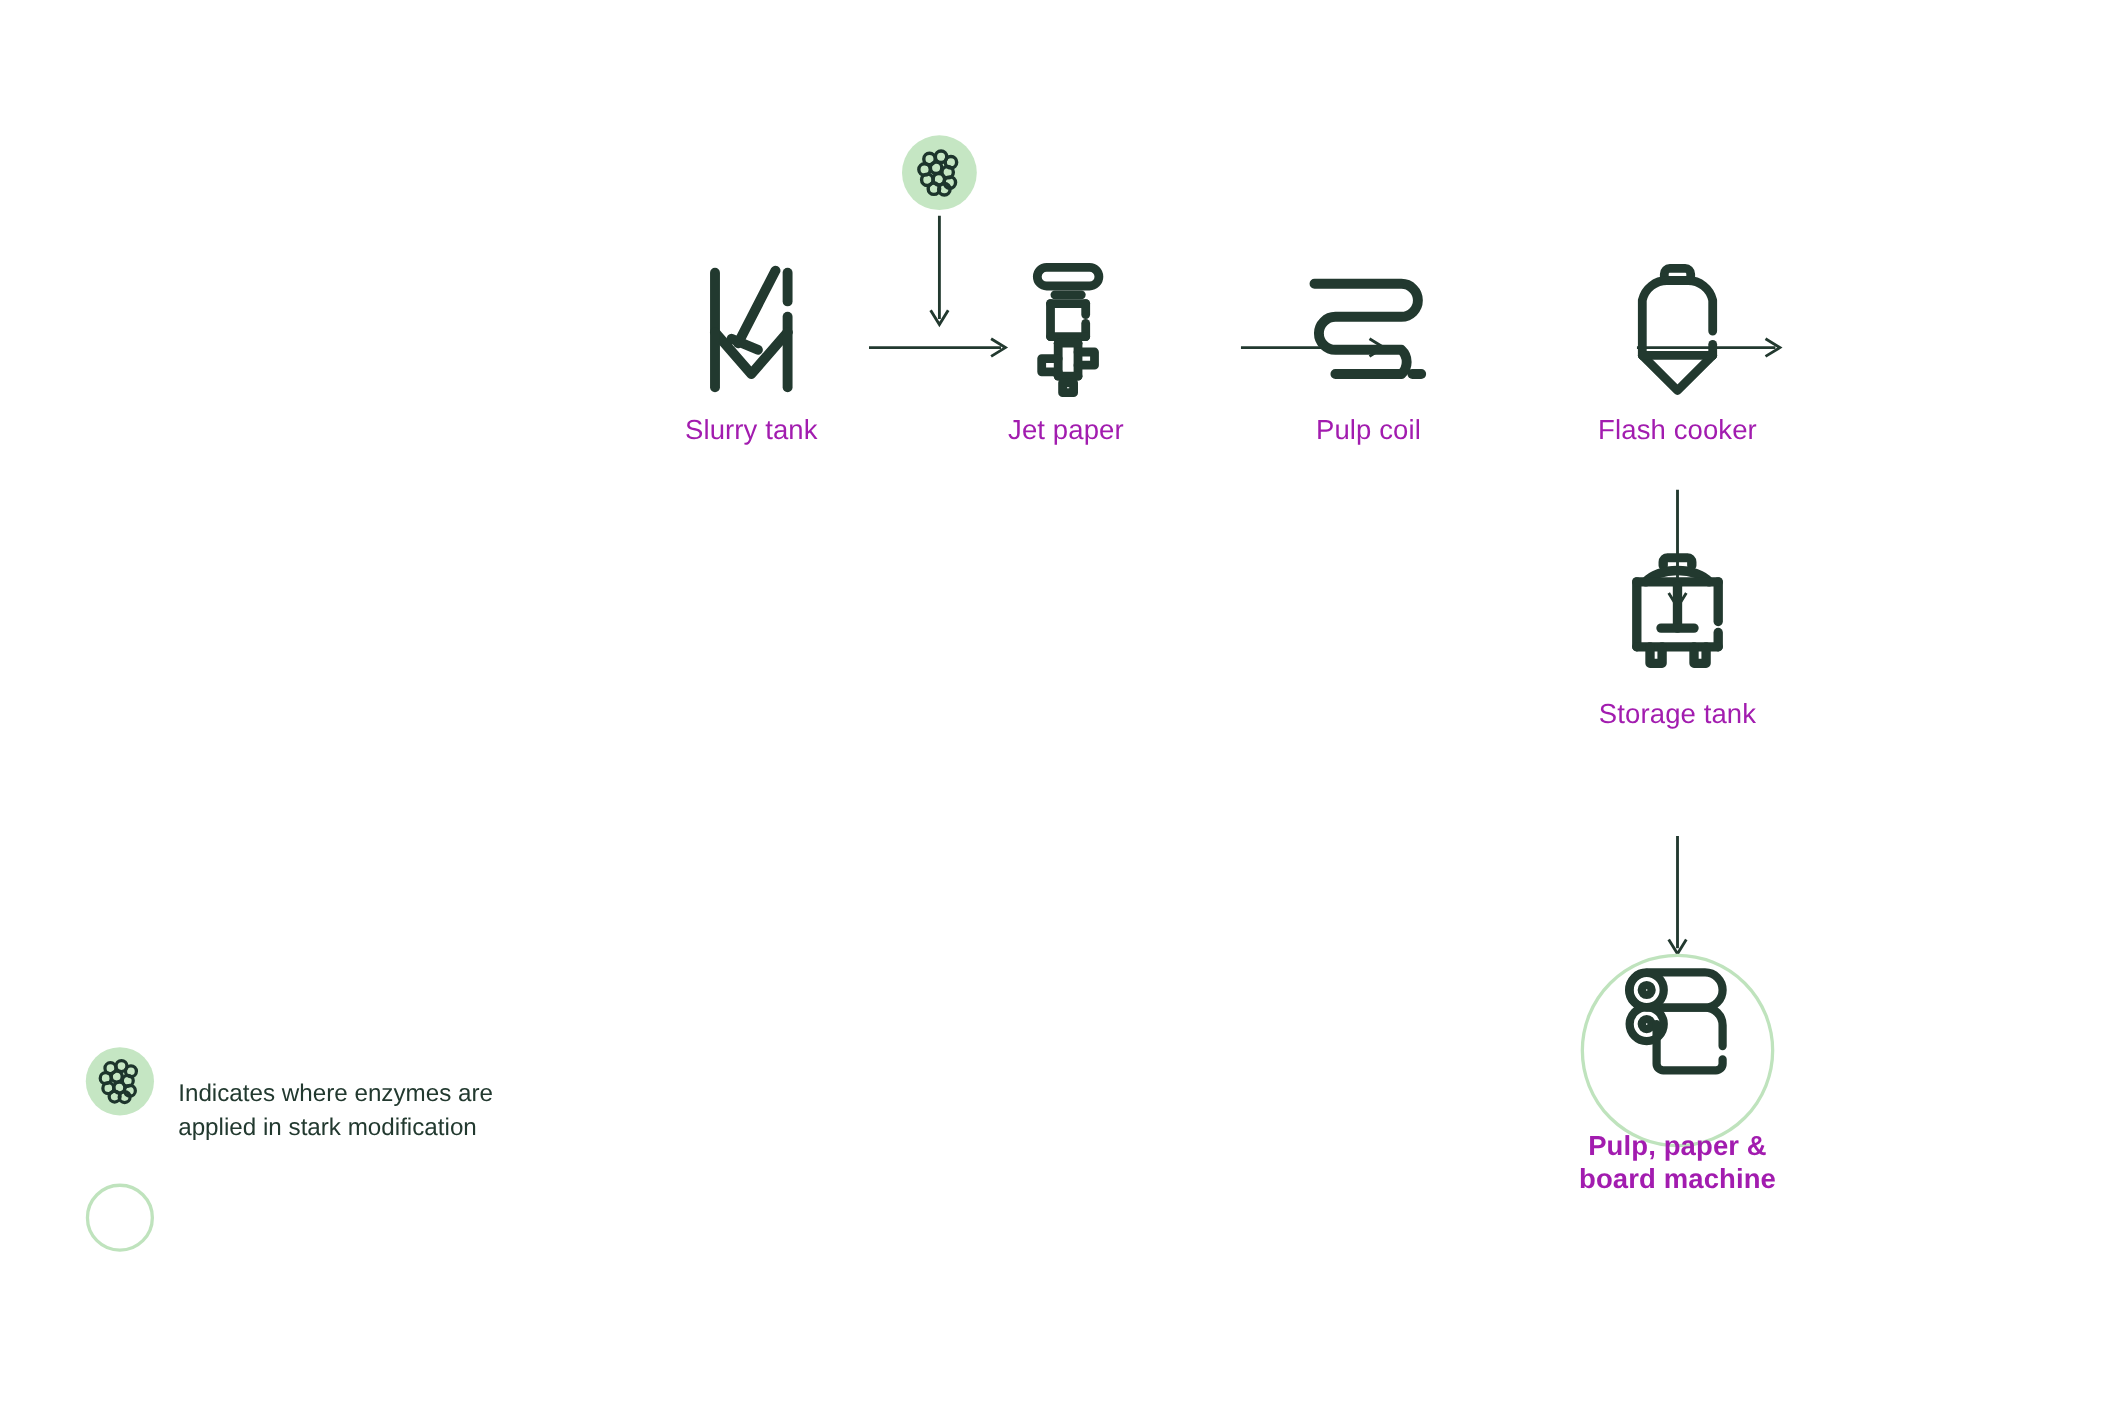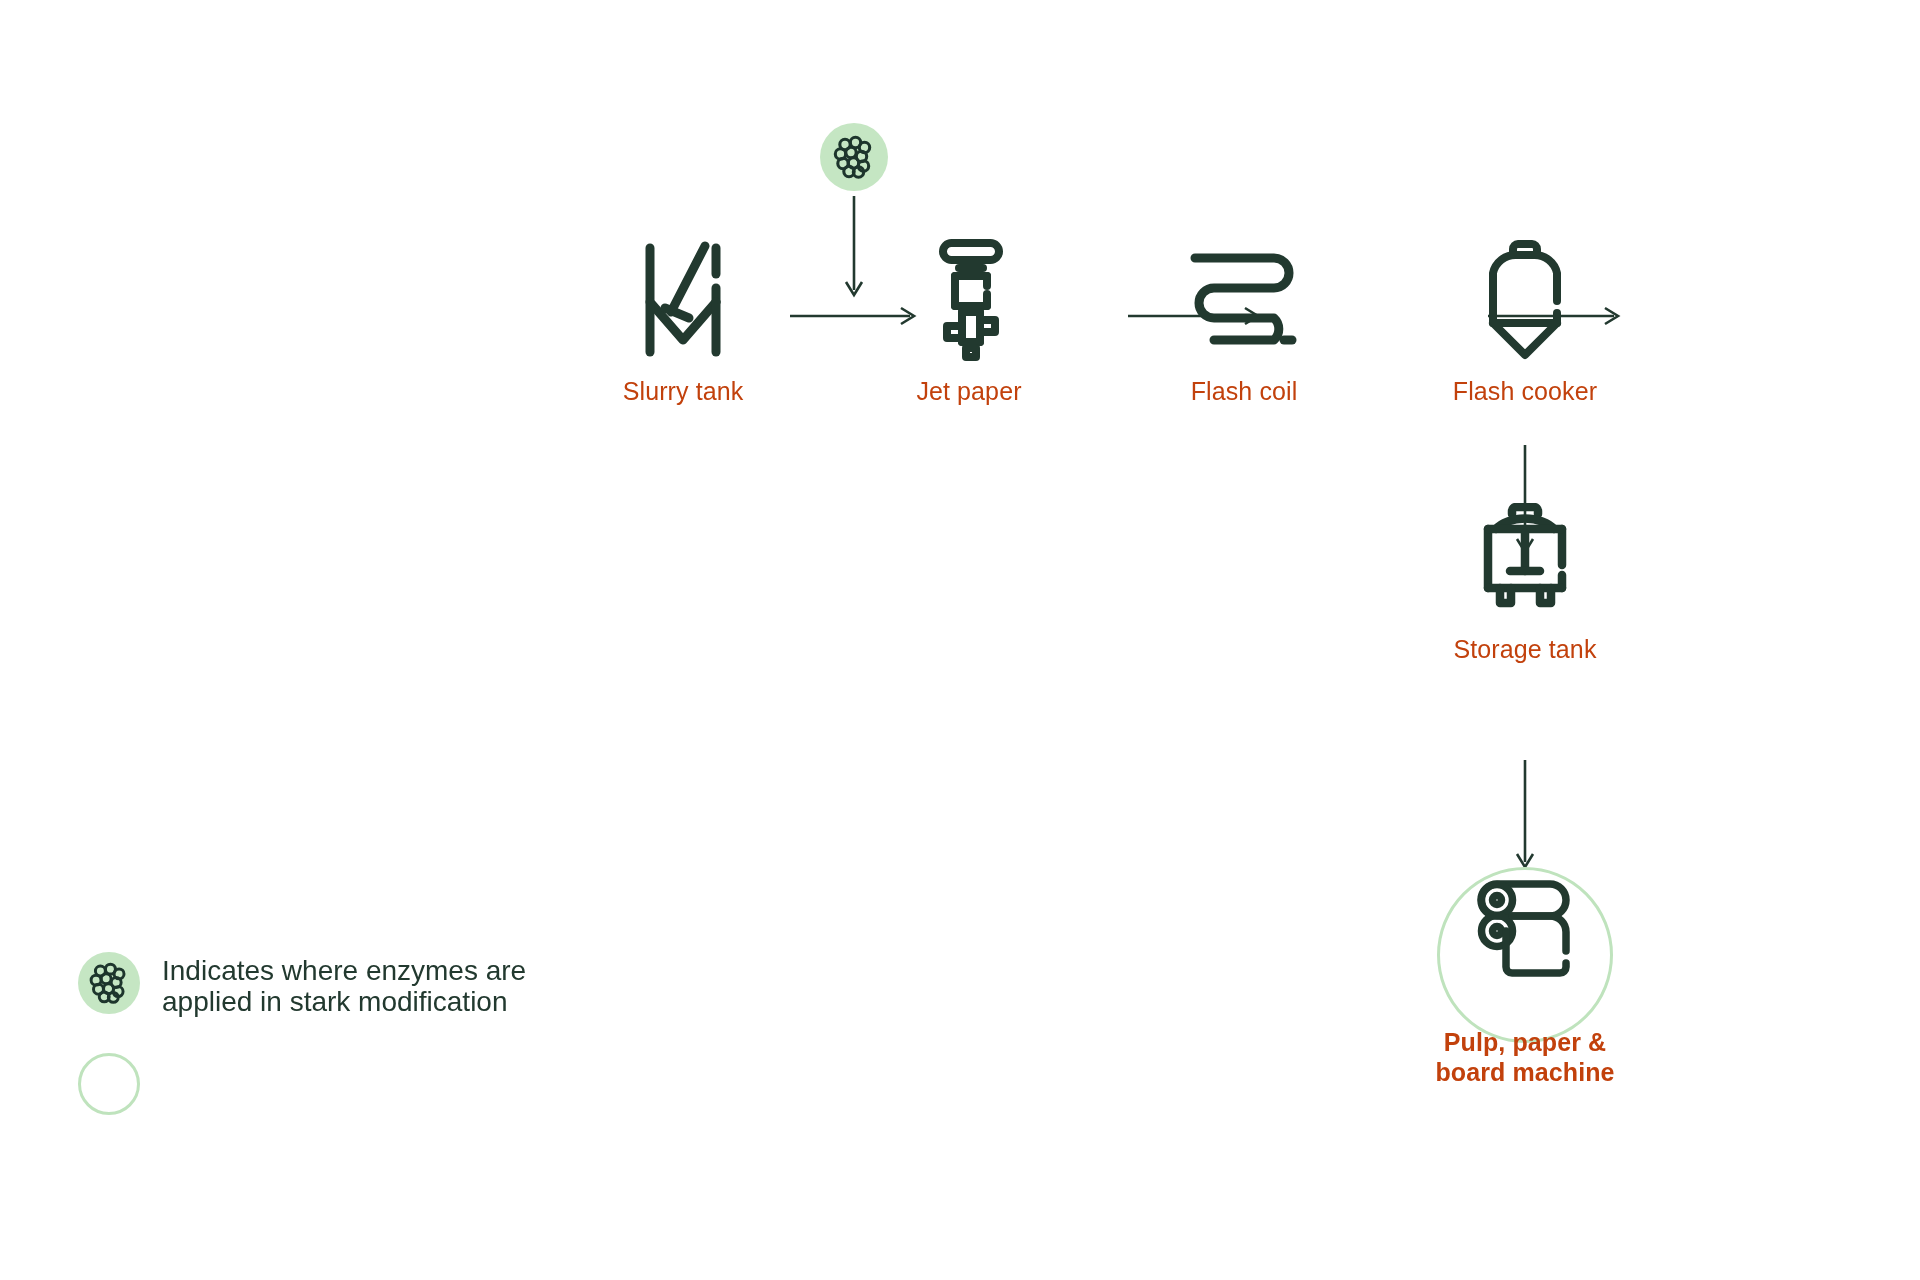--- a/index.html
+++ b/index.html
@@ -28,21 +28,21 @@
   }
   .node .icon-box {
     height: 140px;
     display: flex;
     align-items: center;
     justify-content: center;
   }
   .node .node-label {
     font-size: 25px;
     line-height: 30px;
-    color: #c2410c;
+    color: #a21caf;
     letter-spacing: 0.1px;
     white-space: pre-line;
     margin-top: 6px;
   }
 
   
   #node-slurry   { left: 563px;  top: 230px; }
   #node-jet      { left: 849px;  top: 230px; }
   #node-hold     { left: 1124px; top: 230px; }
   #node-flash    { left: 1405px; top: 230px; }
@@ -98,25 +98,26 @@
     border-radius: 50%;
     flex: 0 0 62px;
     display: flex;
     align-items: center;
     justify-content: center;
     box-sizing: border-box;
   }
   .legend-swatch.filled { background: #c5e6c3; }
   .legend-swatch.outline { background: #ffffff; border: 3px solid #bfe3bd; }
   .legend-text {
-    font-size: 28px;
+    font-size: 22px;
     line-height: 31px;
     color: #22392f;
     padding-top: 3px;
     white-space: pre-line;
+    margin-top: 23px;
   }
   .legend-row.second .legend-text { padding-top: 11px; }
 </style>
 </head>
 <body>
 
 <div class="canvas">
 
   <div class="enzyme-bubble" id="enzyme-jet">
     <svg width="46" height="46" viewBox="0 0 46 46">
@@ -209,21 +210,21 @@
 
   <div class="node" id="node-hold">
     <div class="icon-box">
       <svg width="108" height="104" viewBox="0 0 108 104">
         <g fill="none" stroke="#22392f" stroke-width="9" stroke-linecap="round" stroke-linejoin="round">
           <path d="M5 10 L84 10 A15 15 0 0 1 84 40 L24 40 A15 15 0 0 0 24 70 L84 70 A15 15 0 0 1 84 92 L24 92"></path>
           <path d="M94 92 L102 92"></path>
         </g>
       </svg>
     </div>
-    <div class="node-label">Flash coil</div>
+    <div class="node-label">Pulp coil</div>
   </div>
 
   <div class="node" id="node-flash">
     <div class="icon-box">
       <svg width="86" height="122" viewBox="0 0 86 122">
         <g fill="none" stroke="#22392f" stroke-width="8" stroke-linecap="round" stroke-linejoin="round">
           <path d="M31 16 L31 10 A5 5 0 0 1 36 5 L50 5 A5 5 0 0 1 55 10 L55 16"></path>
           <path d="M11 84 L11 34 A23 23 0 0 1 34 16 L52 16 A23 23 0 0 1 75 34 L75 62"></path>
           <path d="M75 74 L75 84"></path>
           <path d="M11 84 L43 116 L75 84"></path>

